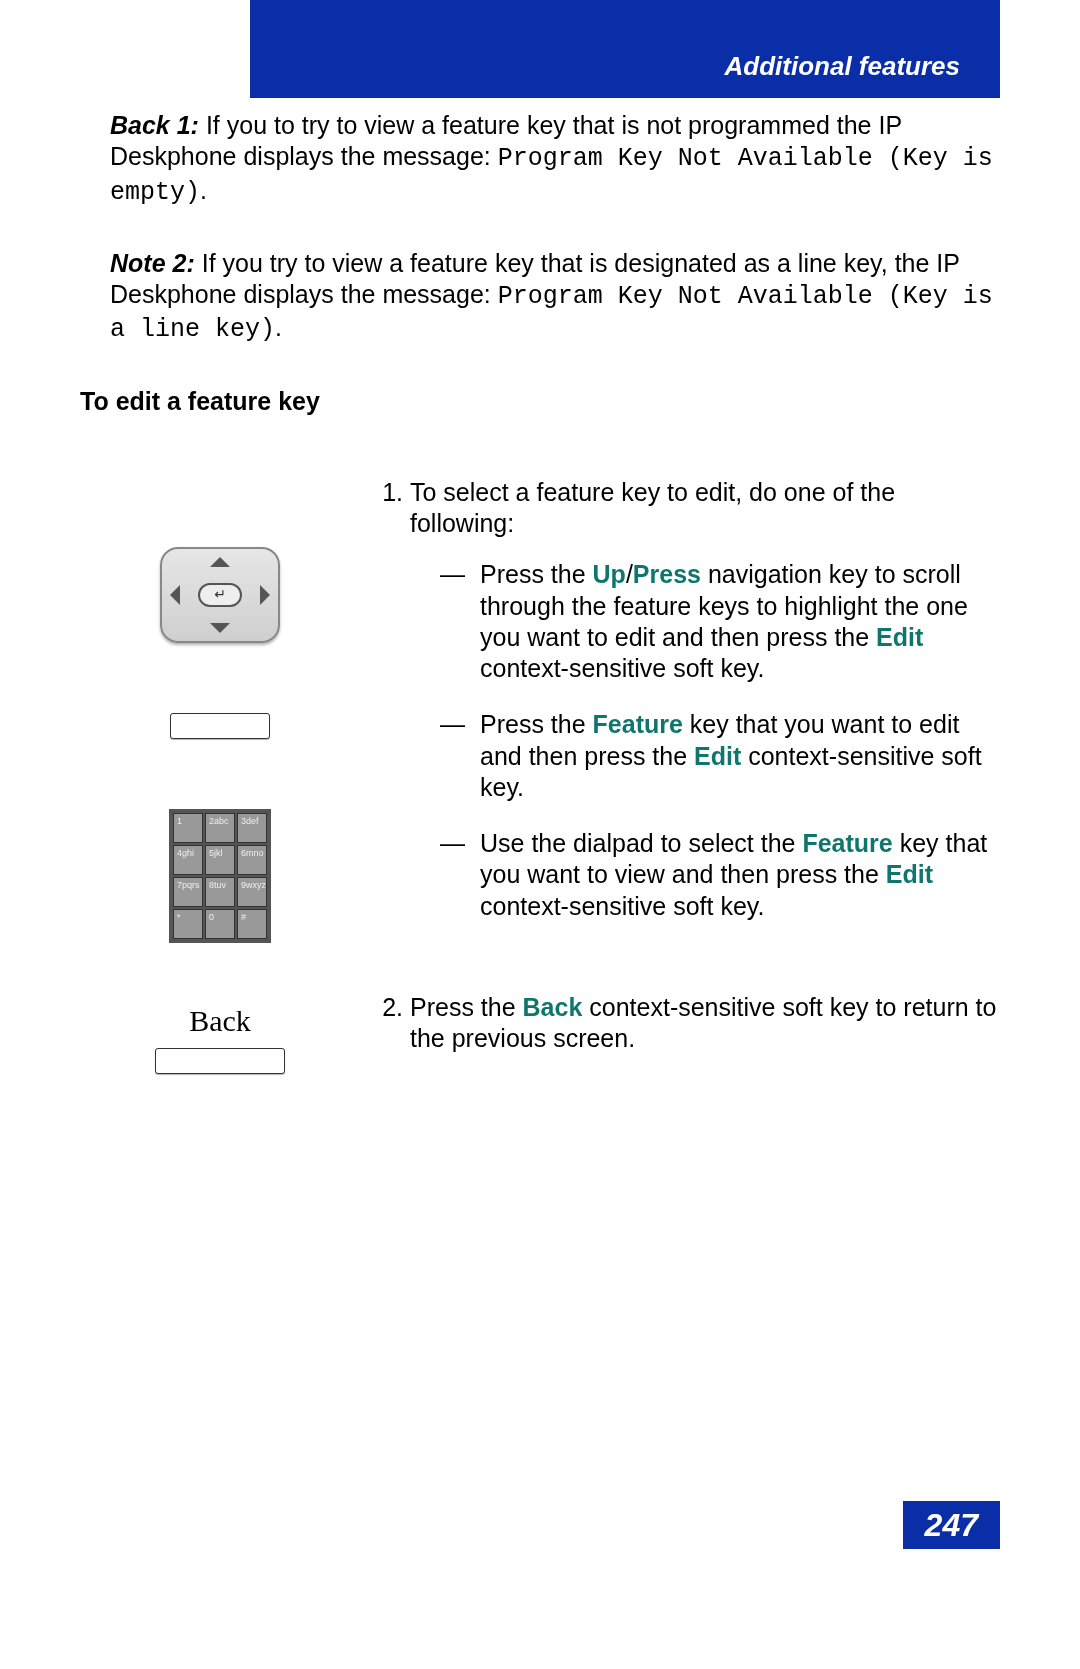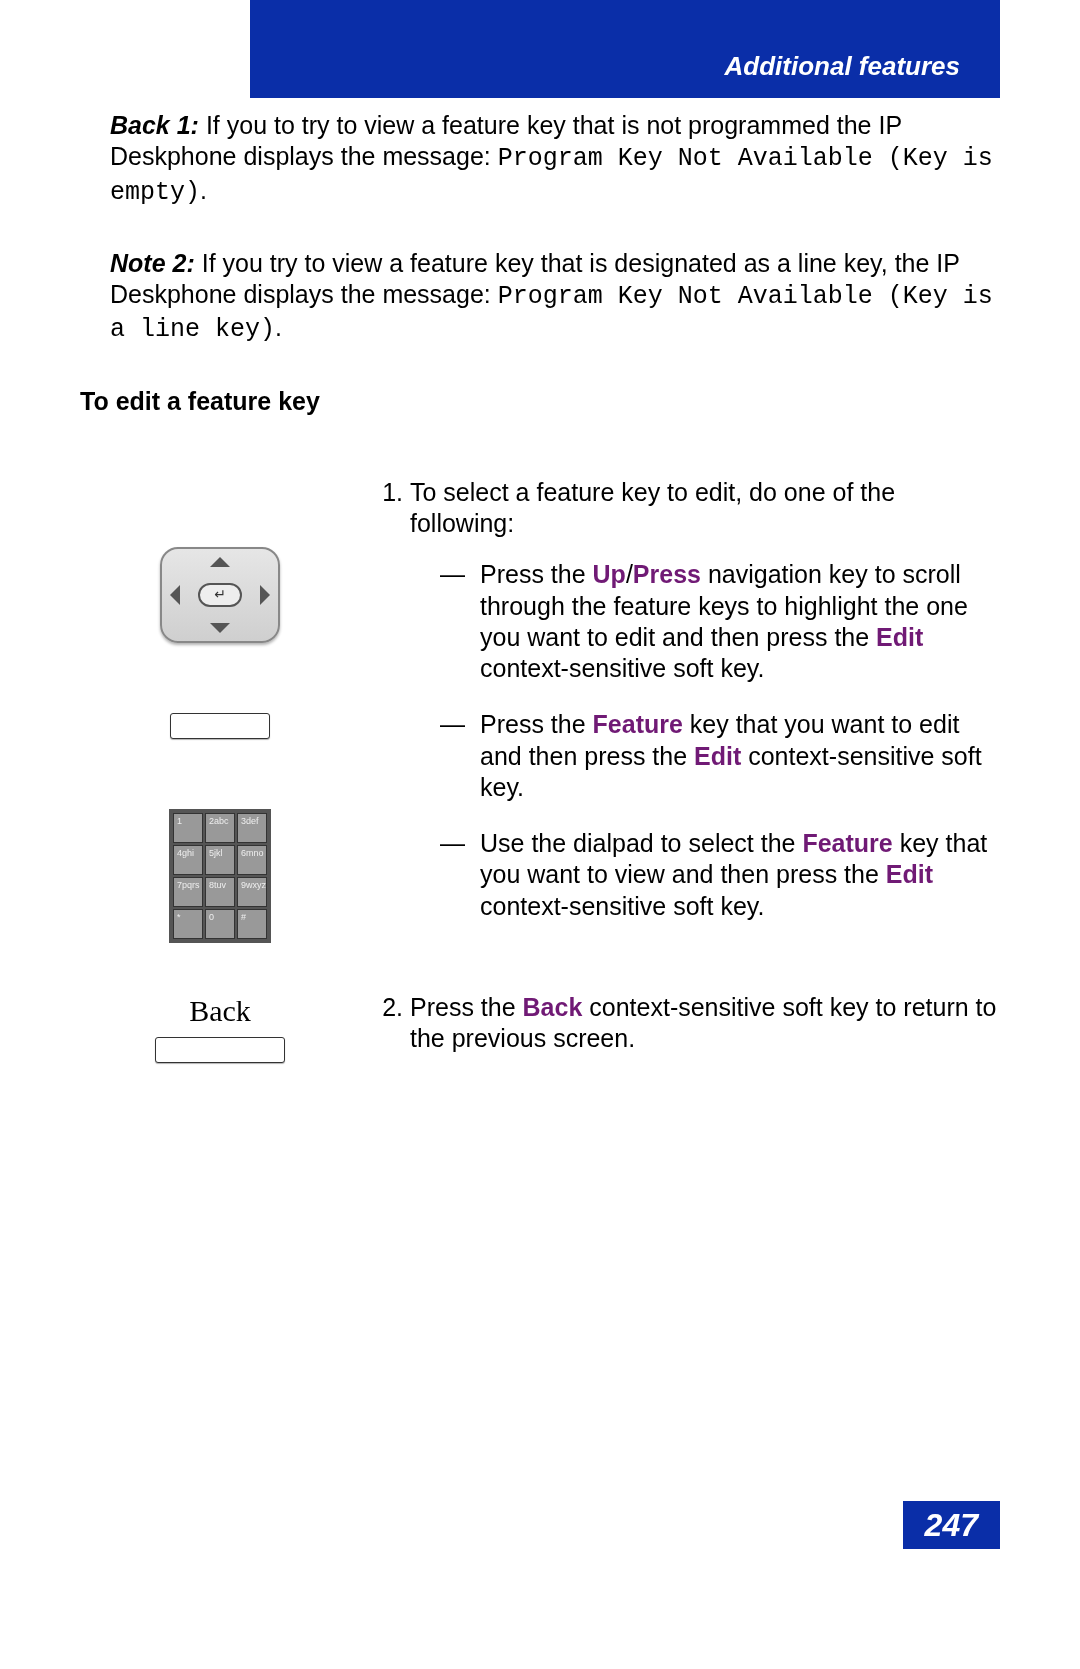--- a/index.html
+++ b/index.html
@@ -22,21 +22,21 @@
   .section-title { font-weight:bold; margin:0 0 60px 0; }
   .row { display:flex; align-items:flex-start; }
   .left-col { width:280px; display:flex; flex-direction:column; align-items:center;
               gap:70px; padding-top:70px; }
   .right-col { flex:1; }
   ol.steps { list-style:decimal; padding-left:50px; margin:0; }
   ol.steps > li { margin-bottom:30px; }
   .sublist { list-style:none; padding-left:30px; margin:20px 0 0 0; }
   .sublist > li { position:relative; padding-left:40px; margin-bottom:25px; }
   .sublist > li::before { content:"—"; position:absolute; left:0; }
-  .link-blue { color:#701a75; font-weight:bold; }
+  .link-blue { color:#0f766e; font-weight:bold; }
   .link-plain { color:#1017d0; }
   .footer-text { margin:60px 0 0 0; }
   .page-num-box { position:absolute; right:80px; bottom:120px;
                   background:#0a2ea8; color:#fff; font-weight:bold;
                   font-style:italic; padding:4px 22px; font-size:32px; }
 
   
   .nav-pad { width:120px; height:96px; background:linear-gradient(#e6e6e6,#cfcfcf);
              border:2px solid #888; border-radius:18px; position:relative;
              box-shadow:0 2px 3px rgba(0,0,0,.3); }
@@ -66,21 +66,21 @@
              padding:4px; background:#555; }
   .dialpad .key { background:#999; border:1px solid #333; color:#eee;
                   font-size:9px; display:flex; align-items:flex-start;
                   justify-content:flex-start; padding:2px 3px; font-family:Arial; }
 
   .back-group { display:flex; flex-direction:column; align-items:center; gap:8px; }
   .back-label { font-family:"Times New Roman", serif; font-size:30px; }
   .back-key { width:130px; height:26px; border:1px solid #333; background:#fff;
               border-radius:3px; box-shadow:0 1px 1px rgba(0,0,0,.3); }
 
-  .step2-row { display:flex; align-items:flex-start; margin-top:40px; }
+  .step2-row { display:flex; align-items:center; margin-top:40px; }
   .step2-left { width:280px; display:flex; justify-content:center; }
 </style>
 </head>
 <body>
 
 <div class="header-band">
   <div class="header-title">Additional features</div>
 </div>
 
 <div class="content">

